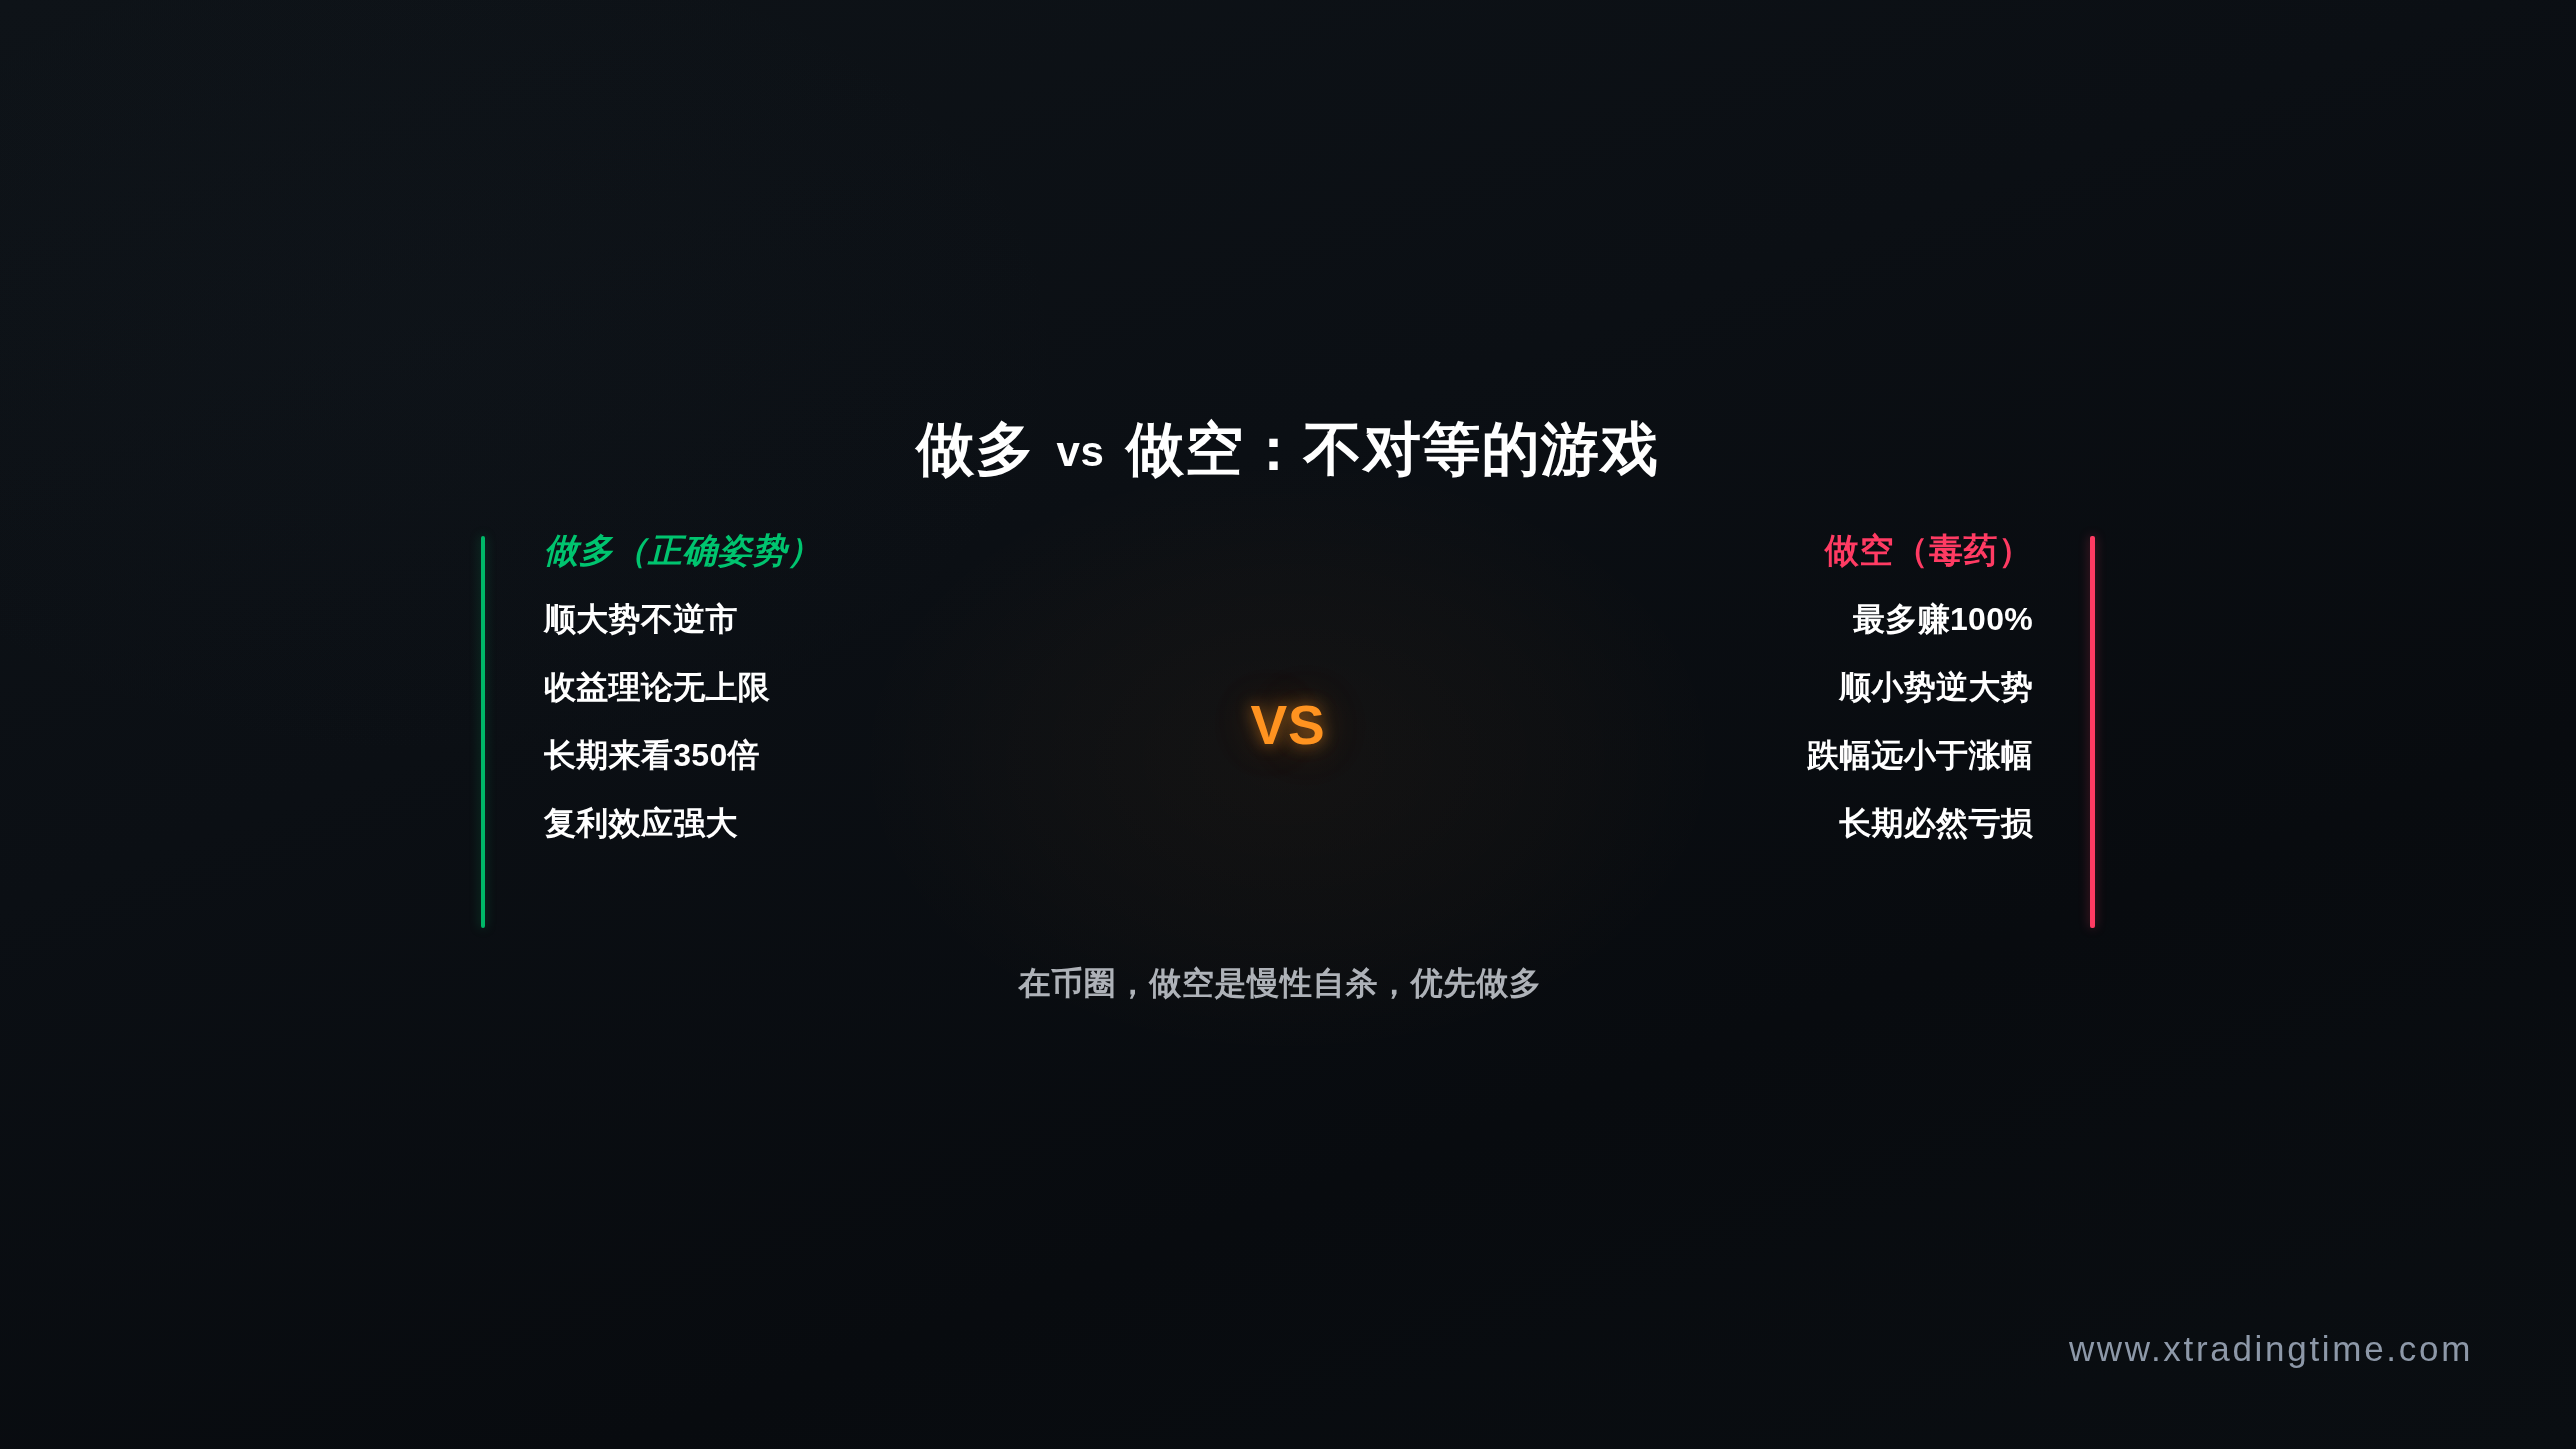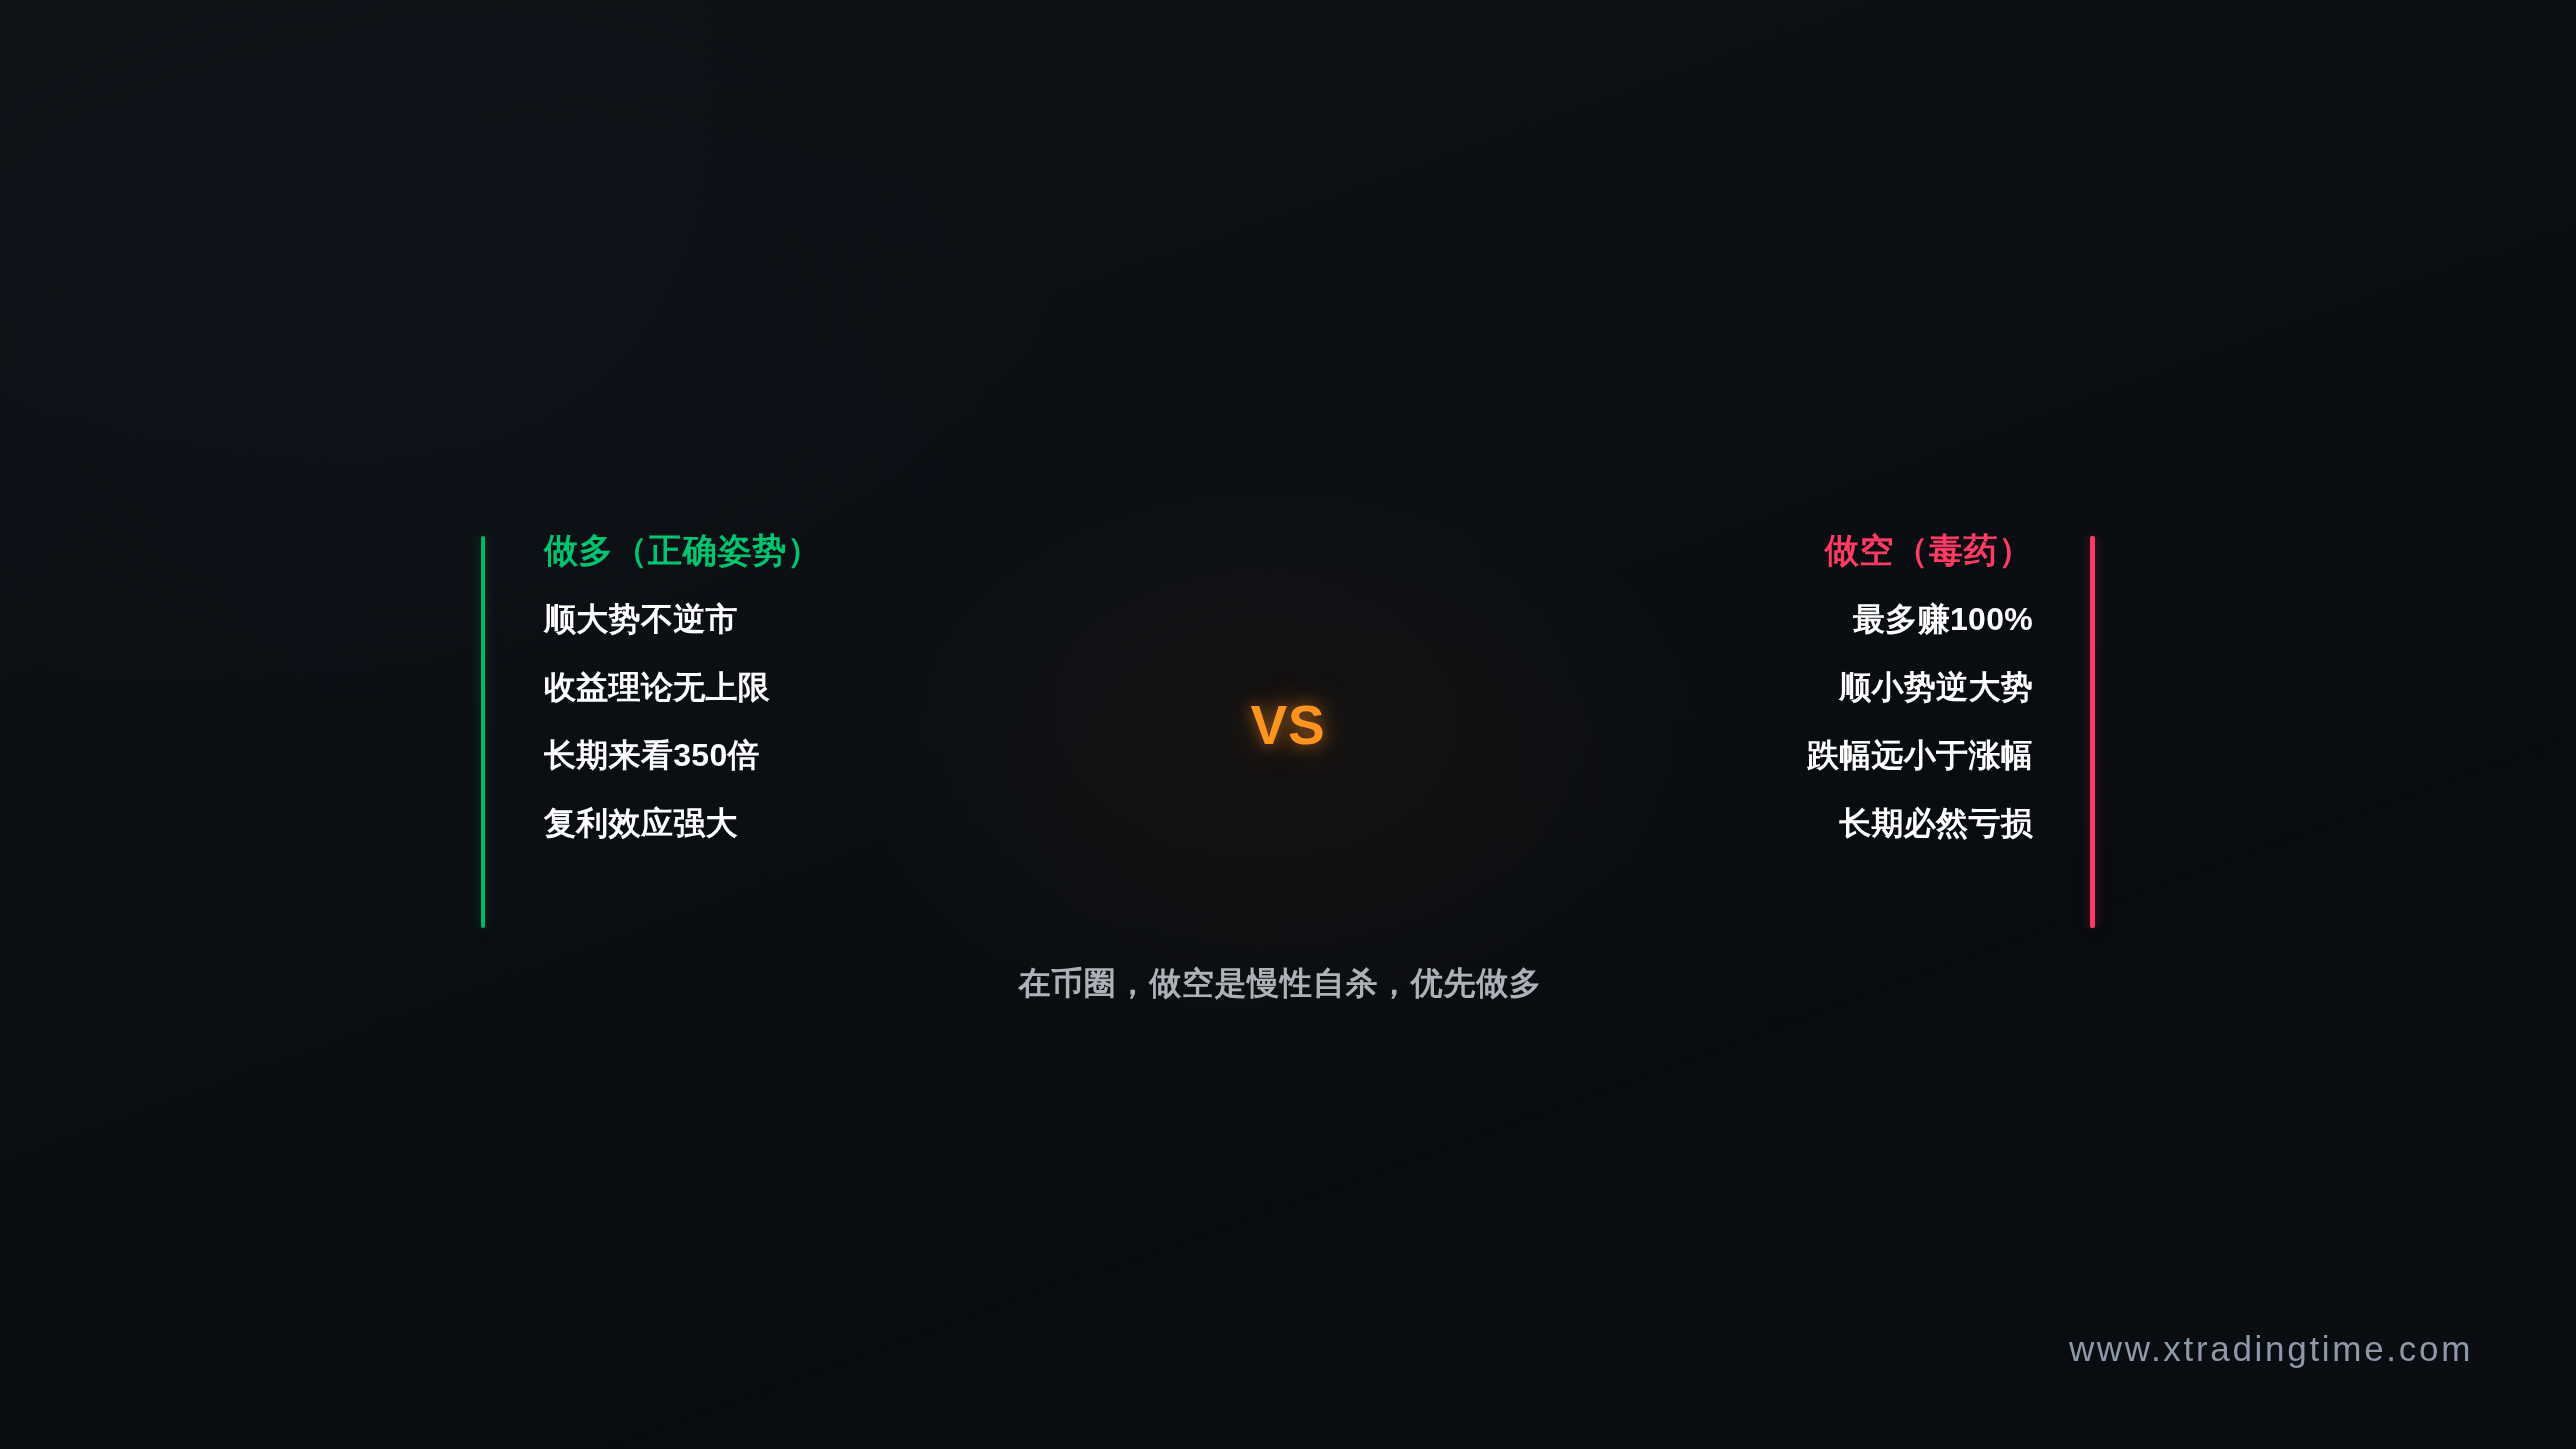--- a/index.html
+++ b/index.html
@@ -76,21 +76,21 @@
   #col-short { left: 959px; text-align: right; }
 
   .col-head {
     font-size: 34px;
     font-weight: bold;
     letter-spacing: 0.7px;
     line-height: 1;
     height: 40px;
     white-space: nowrap;
   }
-  #col-long  .col-head { color: #00c46f; }
+  #col-long  .col-head { color: #00c46f; font-style: italic; }
   #col-short .col-head { color: #ff3b63; text-align: right; }
 
   .col-list {
     margin: 0;
     padding: 0;
     list-style: none;
     margin-top: 29.5px;
   }
   .col-list li {
     font-size: 32px;
@@ -148,20 +148,25 @@
     letter-spacing: 2.7px;
     line-height: 1;
     white-space: nowrap;
   }
 </style>
 </head>
 <body>
 
 <div id="slide">
 
+  <div id="title">
+    <span>做多</span>
+    <span class="vs-inline">vs</span>
+    <span>做空：不对等的游戏</span>
+  </div>
 
   <div id="board">
 
     <div class="accent-bar" id="bar-long"></div>
     <div class="accent-bar" id="bar-short"></div>
 
     <div class="col" id="col-long">
       <div class="col-head">做多（正确姿势）</div>
       <ul class="col-list">
         <li>顺大势不逆市</li>

